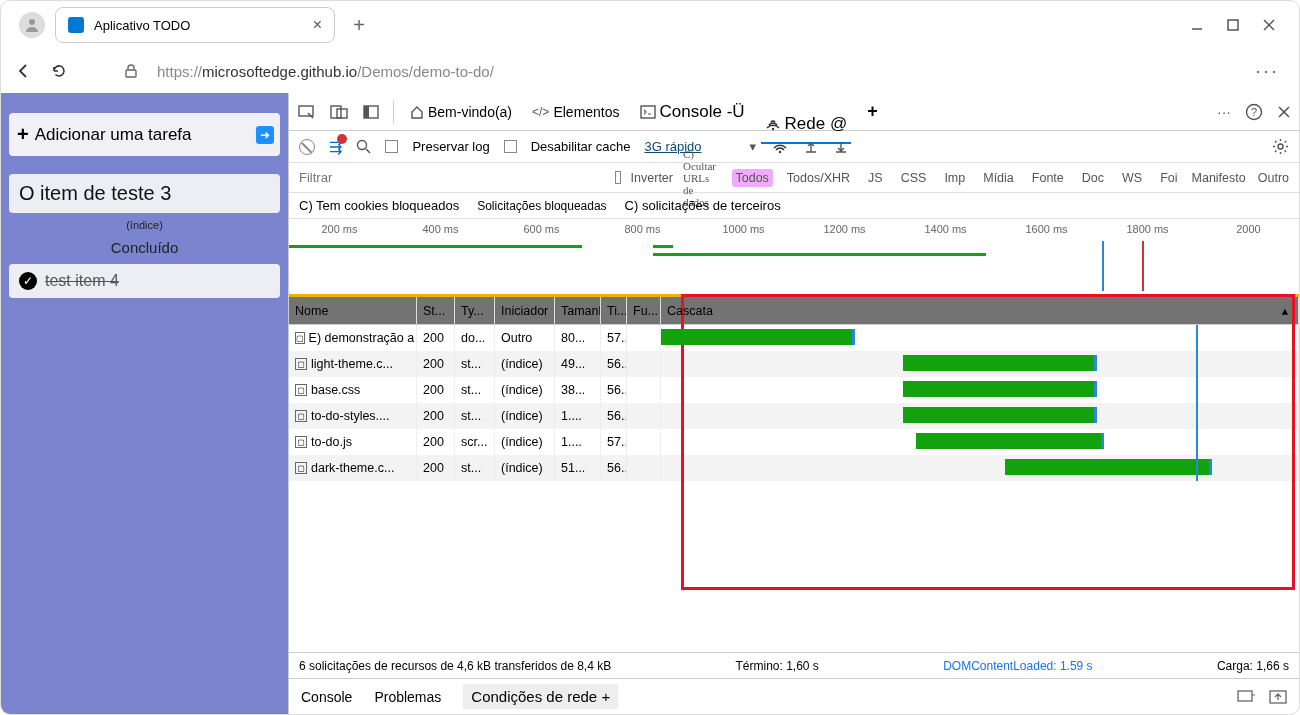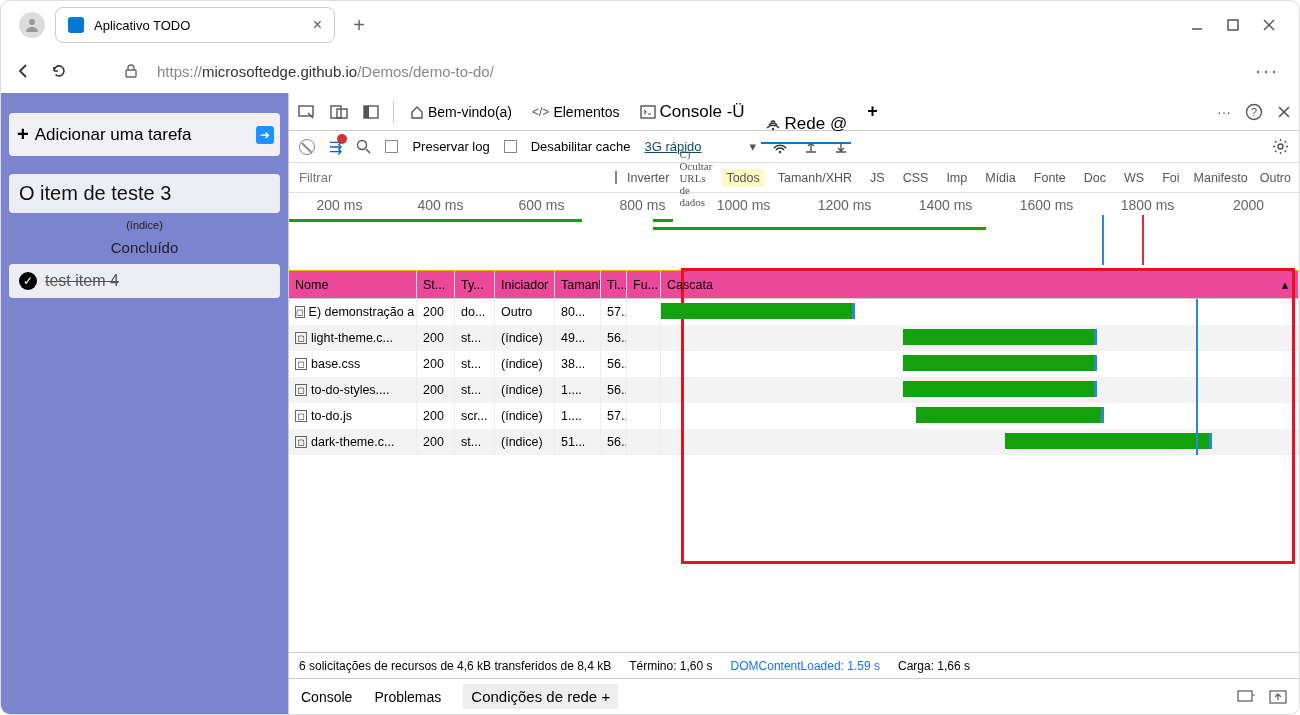--- a/index.html
+++ b/index.html
@@ -53,50 +53,50 @@
 .dt-toolbar .filter-icon .badge{position:absolute;top:-3px;right:-5px;width:10px;height:10px;background:#d13438;border-radius:50%;}
 .dt-toolbar .chk{width:13px;height:13px;border:1px solid #888;}
 .dt-toolbar .throttling{text-decoration:underline;color:#0c4a6e;}
 .dt-toolbar .endicons{display:flex;gap:16px;align-items:center;color:#555;}
 .dt-toolbar .gear{margin-left:auto;}
 
 .dt-filters { display:flex; align-items:center; height:30px; padding:0 10px; gap:10px; font-size:12.5px; border-bottom:1px solid #e0e0e0; color:#555;}
 .dt-filters input{border:none;outline:none;font-size:13px;width:180px;}
 .dt-filters .chk{width:13px;height:13px;border:1px solid #888;}
 .dt-filters .pill{padding:2px 4px;}
-.dt-filters .pill.active{background:#fef9c3;border-radius:3px;}
+.dt-filters .pill.active{background:#f0abfc;border-radius:3px;}
 .dt-filters .rest{margin-left:auto;display:flex;gap:12px;}
 
 .dt-filters2 { display:flex; align-items:center; height:26px; padding:0 10px; gap:18px; font-size:13px; border-bottom:1px solid #e0e0e0;}
 
-.timeline { height:78px; border-bottom:1px solid #eab308; position:relative; font-size:14px; color:#666;}
+.timeline { height:78px; border-bottom:3px solid #eab308; position:relative; font-size:11px; color:#666;}
 .timeline .ticks{display:flex; padding-top:4px;}
 .timeline .tick{flex:1;text-align:center;}
 .timeline .bars{position:absolute;left:0;right:0;top:22px;height:50px;}
 .timeline .seg{position:absolute;height:3px;background:#13a10e;top:4px;}
 .timeline .vline{position:absolute;top:0;bottom:0;width:1.5px;}
 
 .table-area{flex:1;display:flex;flex-direction:column;min-height:0;}
-.thead{display:flex;height:28px;border-bottom:1px solid #ccc;font-size:12.5px;align-items:flex-end;background:#ec4899;}
+.thead{display:flex;height:28px;border-bottom:1px solid #ccc;font-size:12.5px;align-items:flex-end;background:#737373;}
 .thead .col{padding:0 6px;border-right:1px solid #ddd;overflow:hidden;text-overflow:ellipsis;white-space:nowrap;height:100%;display:flex;align-items:center;}
 .c-name{width:128px;} .c-st{width:38px;} .c-ty{width:40px;} .c-ini{width:60px;} .c-tam{width:46px;} .c-ti{width:26px;} .c-fu{width:34px;}
 .c-casc{flex:1;position:relative;}
 .c-casc.head{justify-content:space-between;padding-right:10px;}
 .redbox{position:absolute;border:3px solid #e81123;pointer-events:none;}
 
 .tbody{overflow:auto;}
 .trow{display:flex;height:26px;font-size:12.5px;align-items:center;}
 .trow:nth-child(even){background:#f3f3f3;}
 .trow .col{padding:0 6px;border-right:1px solid #eee;overflow:hidden;text-overflow:ellipsis;white-space:nowrap;height:100%;display:flex;align-items:center;}
 .trow .ficon{width:12px;height:12px;border:1px solid #666;margin-right:4px;display:inline-flex;align-items:center;justify-content:center;font-size:8px;}
 .wbar{position:absolute;height:16px;background:#13a10e;top:4px;}
 .wbar .tip{position:absolute;right:-3px;top:0;bottom:0;width:3px;background:#2b88d8;}
 .wfvline{position:absolute;top:0;bottom:0;width:1.5px;background:#2b88d8;}
 
-.statusbar{height:26px;border-top:1px solid #ccc;display:flex;align-items:center;padding:6px 10px;gap:18px;font-size:12px;}
+.statusbar{height:26px;border-top:1px solid #ccc;display:flex;align-items:center;padding:6px 10px;gap:18px;font-size:12px;justify-content:space-between;}
 .statusbar .dcl{color:#1a73e8;}
 
 .drawer{height:36px;border-top:1px solid #ccc;display:flex;align-items:center;padding:0 12px;gap:22px;font-size:14px;}
 .drawer .active{background:#eee;padding:4px 8px;font-size:15px;}
 .drawer .ricons{margin-left:auto;display:flex;gap:14px;color:#666;}
 
 svg{display:block;}
 </style>
 </head>
 <body>
@@ -281,33 +281,38 @@
         </span>
     </div>
 
     <div class="dt-filters">
       <input placeholder="Filtrar" style="">
       <span style="flex:0 0 120px"></span>
       <span class="chk"></span>
       <span>Inverter</span>
       <span style="font-size:11px;font-family:Liberation Serif, serif;">C) Ocultar URLs de dados</span>
       <span class="pill active">Todos</span>
-      <span class="pill">Tamanh/XHR</span>
+      <span class="pill">Todos/XHR</span>
       <span class="pill">JS</span>
       <span class="pill">CSS</span>
       <span class="pill">Imp</span>
       <span class="pill">Mídia</span>
       <span class="pill">Fonte</span>
       <span class="pill">Doc</span>
       <span class="pill">WS</span>
       <span class="pill">Foi</span>
       <div class="rest">
         <span>Manifesto</span>
         <span>Outro</span>
       </div>
+    </div>
+    <div class="dt-filters2">
+      <span>C) Tem cookies bloqueados</span>
+      <span style="font-size:12px;">Solicitações bloqueadas</span>
+      <span>C) solicitações de terceiros</span>
     </div>
 
     <div class="timeline">
       <div class="ticks">
         <span class="tick">200 ms</span>
         <span class="tick">400 ms</span>
         <span class="tick">600 ms</span>
         <span class="tick">800 ms</span>
         <span class="tick">1000 ms</span>
         <span class="tick">1200 ms</span>

